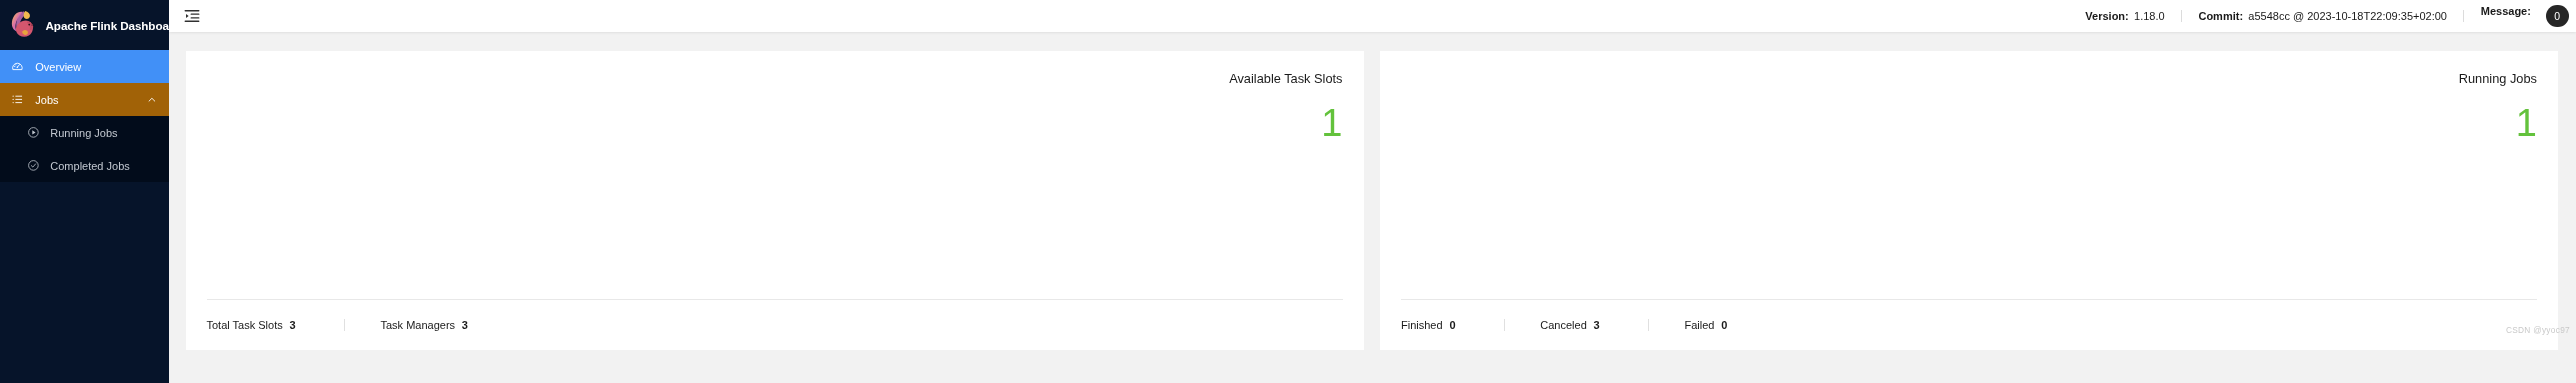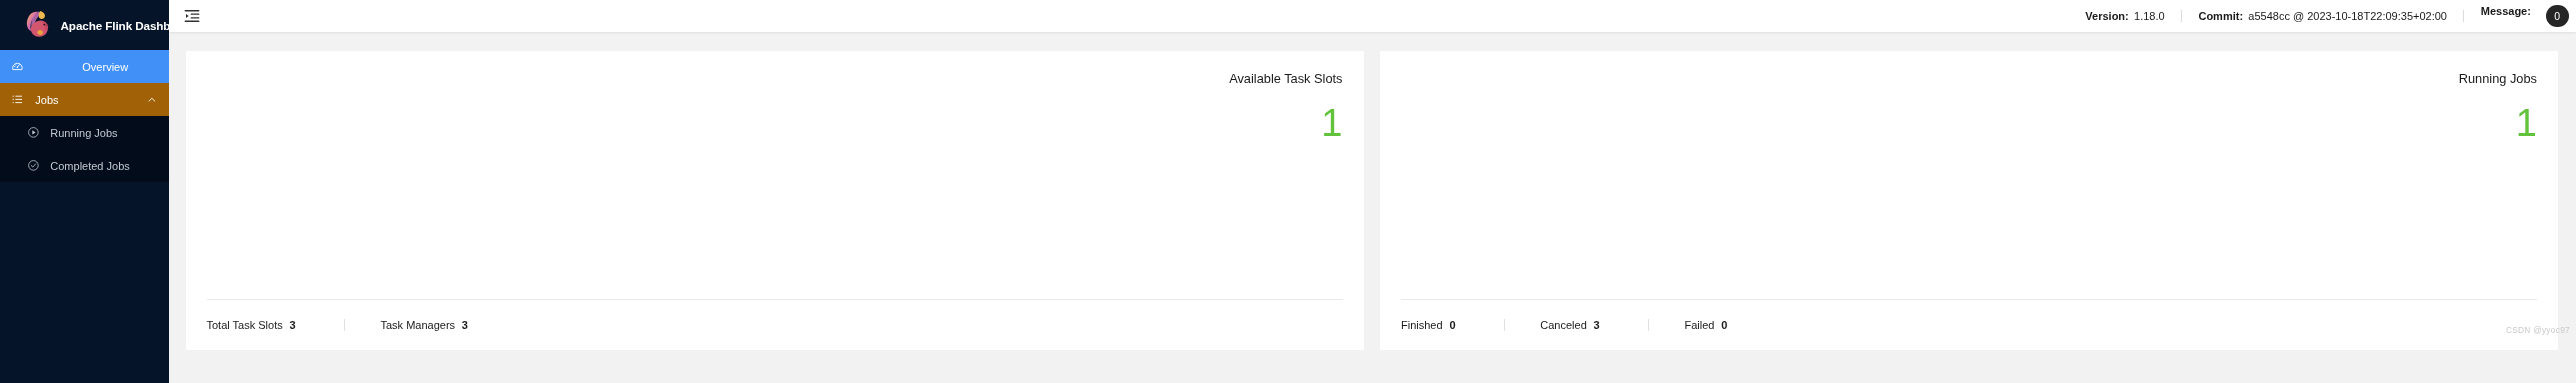--- a/index.html
+++ b/index.html
@@ -13,35 +13,35 @@
 
   
   .sidebar {
     width: 169px; min-width: 169px; height: 383px;
     background: #06142a;
     display: flex; flex-direction: column;
     position: relative; z-index: 5;
   }
   .brand {
     height: 50px; display: flex; align-items: center;
-    padding-left: 24px; gap: 7.5px; justify-content: space-between;
+    padding-left: 9px; gap: 7.5px; justify-content: space-between;
   }
   .brand-logo { width: 29px; height: 30px; flex: 0 0 29px; display:block; }
   .brand-title {
     color: #ffffff; font-size: 11.7px; font-weight: bold;
     letter-spacing: -0.1px; white-space: nowrap;
   }
   .nav { display: flex; flex-direction: column; }
   .nav-item {
     height: 33px; display: flex; align-items: center;
     padding-left: 10.5px; padding-right: 12px;
     color: #ffffff; font-size: 11px; cursor: pointer;
     background: #a16207;
   }
-  .nav-item.active { background: #4190f7; gap: 47px; }
+  .nav-item.active { background: #4190f7; }
   .nav-ico { width: 12.8px; height: 12.8px; flex: 0 0 12.8px; margin-right: 12px; display:block; }
   .nav-label { flex: 1; white-space: nowrap; }
   .nav-caret { width: 9.8px; height: 9.8px; flex: 0 0 9.8px; display:block; }
   .subnav { background: #020c1b; display: flex; flex-direction: column; }
   .subnav-item {
     height: 33px; display: flex; align-items: center;
     padding-left: 27px; color: #c3c9d1; font-size: 11px;
     cursor: pointer;
   }
   .subnav-item .nav-ico { margin-right: 10.5px; }

